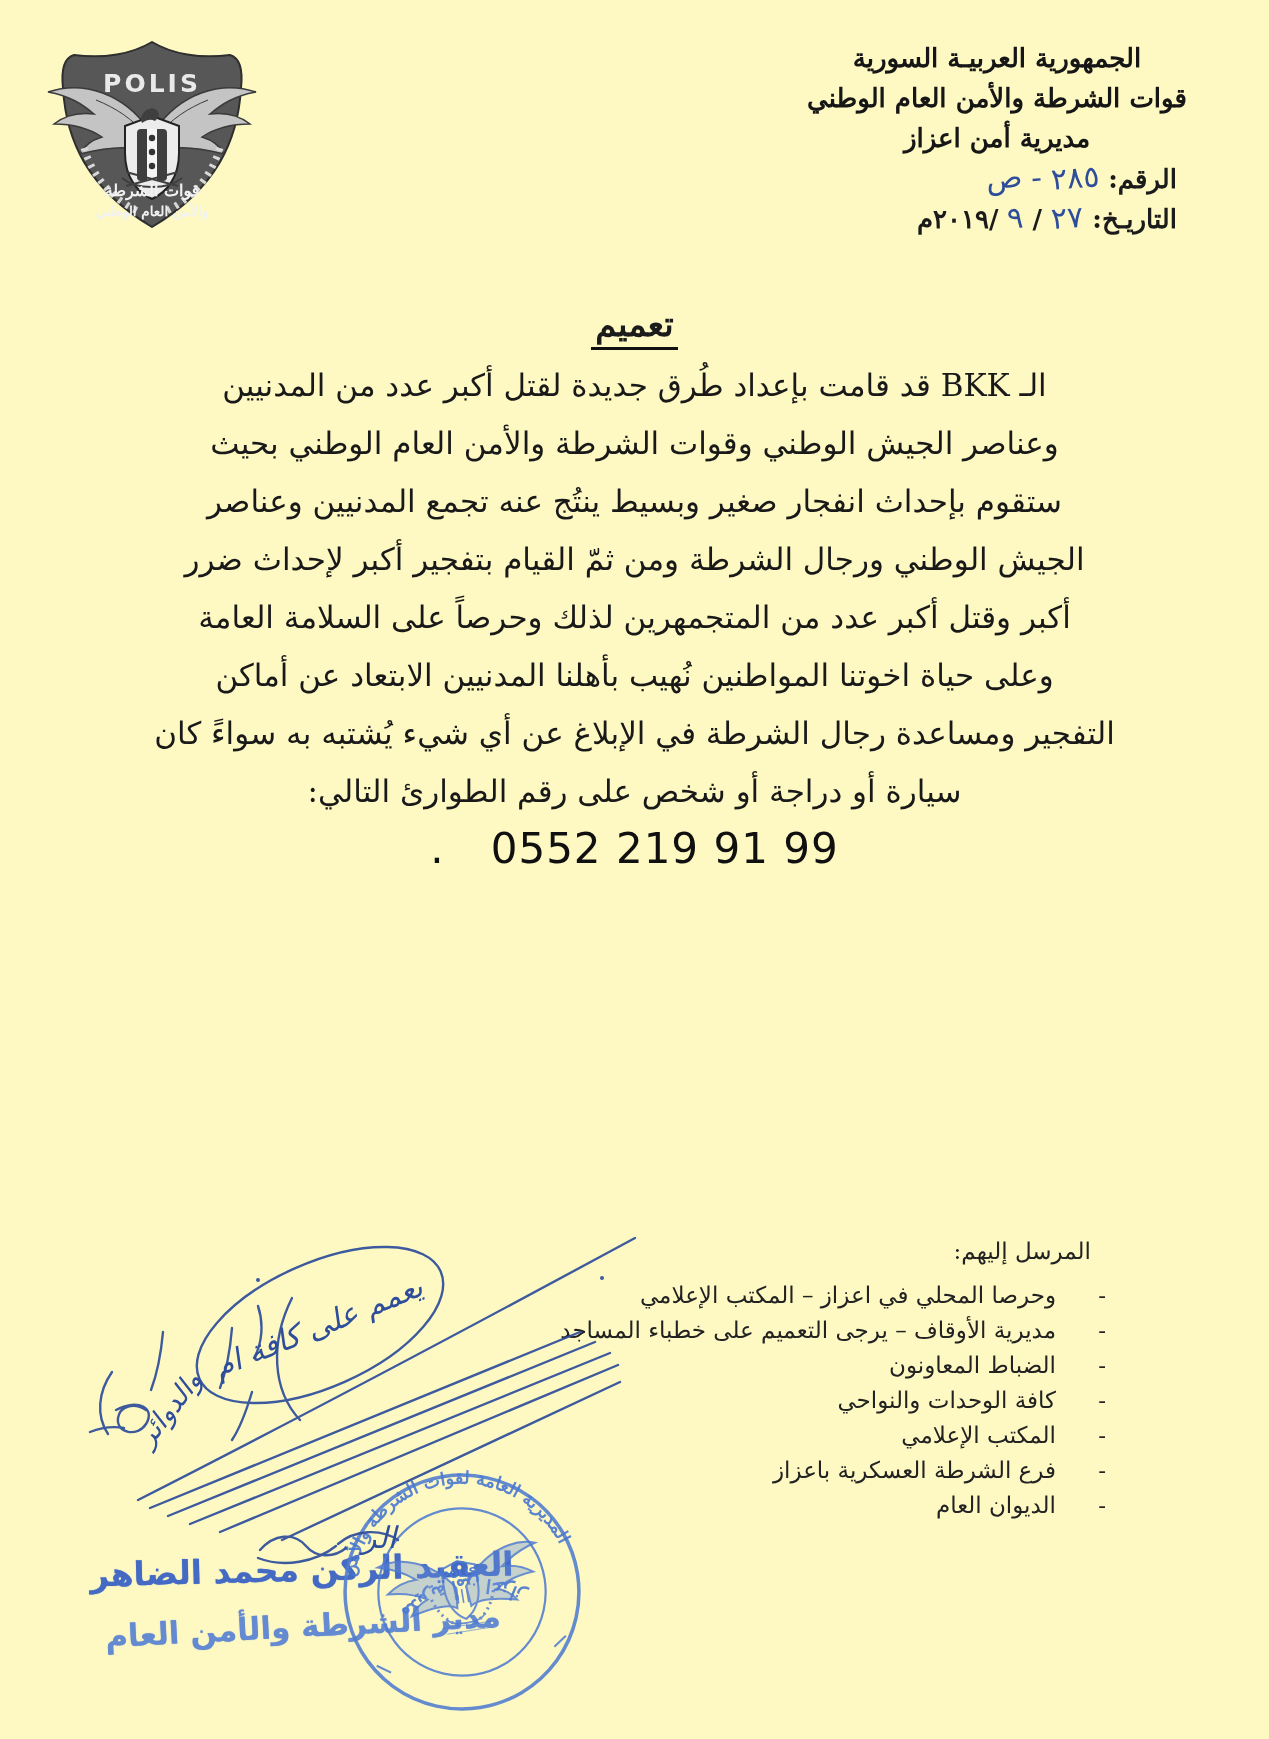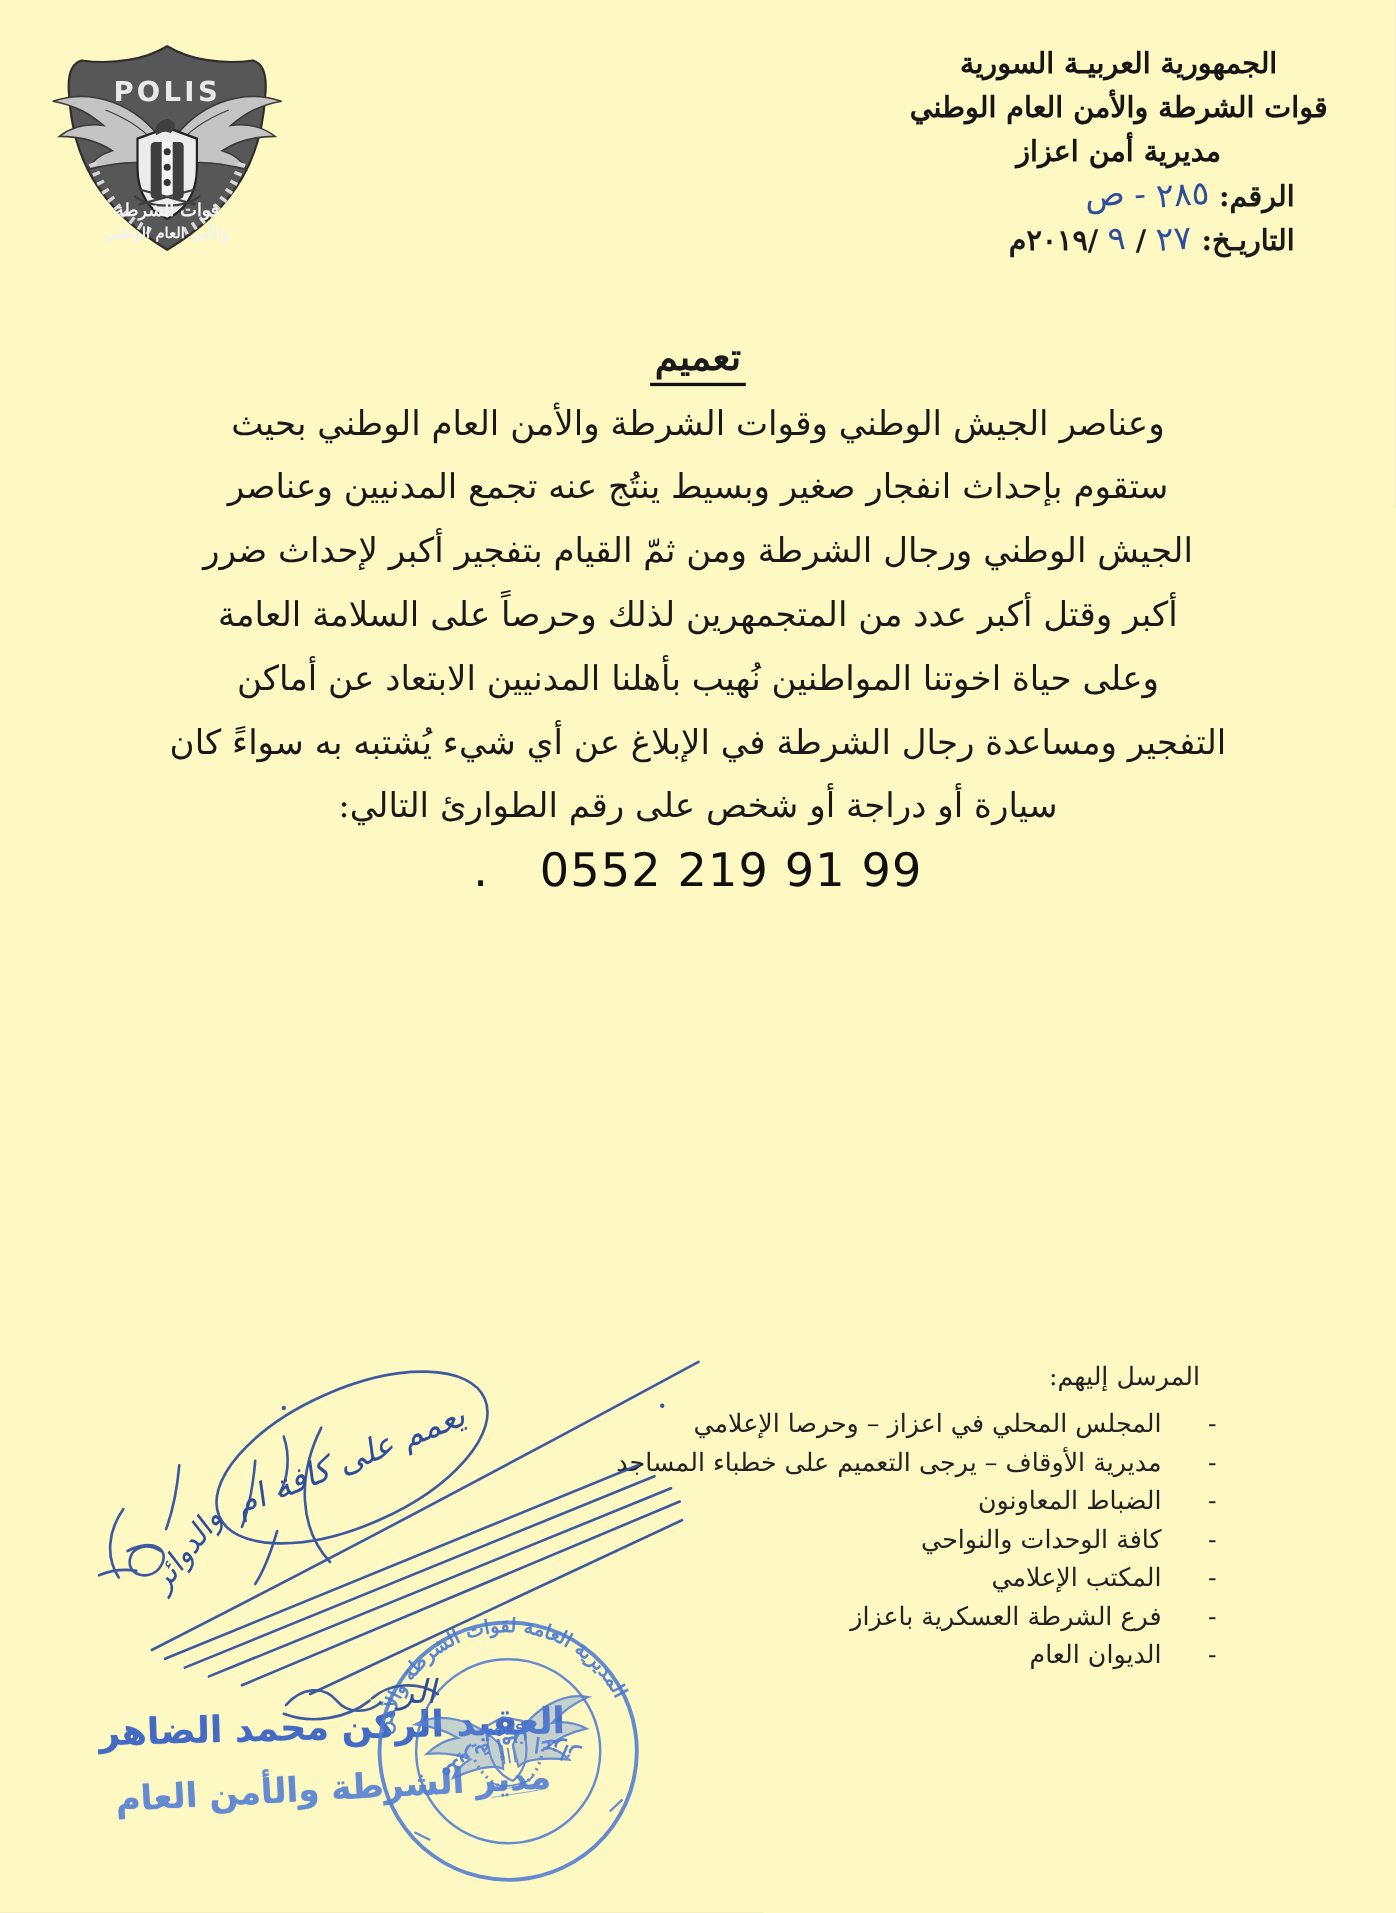--- a/index.html
+++ b/index.html
@@ -7,21 +7,21 @@
     position:relative;
     width:1269px;height:1739px;
     background:#fef9c3;
     overflow:hidden;
     font-family:"DejaVu Serif", serif;
     color:#1b1b1b;
     margin:0 auto;
   }
   
   .org-block{
-    position:absolute; top:38px; right:52px; width:400px;
+    position:absolute; top:38px; right:72px; width:400px;
     direction:rtl; text-align:center;
     font-weight:bold; font-size:26px; line-height:40px; color:#161616;
   }
   .ref-line{
     position:absolute; right:92px;
     display:flex; direction:rtl; align-items:baseline; gap:9px;
     font-weight:bold; font-size:26px;
   }
   .ref-num{ top:160px; }
   .ref-date{ top:200px; }
@@ -128,38 +128,39 @@
     <span>/</span>
     <span class="hand">٩</span>
     <span>/٢٠١٩م</span>
   </div>
 
   <div class="title-wrap">
     <span class="title">تعميم</span>
   </div>
 
   <div class="body-text">
+    <div class="body-line">الـ BKK قد قامت بإعداد طُرق جديدة لقتل أكبر عدد من المدنيين</div>
     <div class="body-line">وعناصر الجيش الوطني وقوات الشرطة والأمن العام الوطني بحيث</div>
     <div class="body-line">ستقوم بإحداث انفجار صغير وبسيط ينتُج عنه تجمع المدنيين وعناصر</div>
     <div class="body-line">الجيش الوطني ورجال الشرطة ومن ثمّ القيام بتفجير أكبر لإحداث ضرر</div>
     <div class="body-line">أكبر وقتل أكبر عدد من المتجمهرين لذلك وحرصاً على السلامة العامة</div>
     <div class="body-line">وعلى حياة اخوتنا المواطنين نُهيب بأهلنا المدنيين الابتعاد عن أماكن</div>
     <div class="body-line">التفجير ومساعدة رجال الشرطة في الإبلاغ عن أي شيء يُشتبه به سواءً كان</div>
     <div class="body-line">سيارة أو دراجة أو شخص على رقم الطوارئ التالي:</div>
     <div class="phone-line">
       <span class="phone-digits">0552 219 91 99</span>
       <span>.</span>
     </div>
   </div>
 
   <div class="recipients-heading">المرسل إليهم:</div>
   <ul class="recipients-list">
     <li>
       <span class="dash">-</span>
-      <span>المجلس المحلي في اعزاز – وحرصا الإعلامي</span>
+      <span>وحرصا المحلي في اعزاز – المكتب الإعلامي</span>
       </li>
     <li>
       <span class="dash">-</span>
       <span>مديرية الأوقاف – يرجى التعميم على خطباء المساجد</span>
       </li>
     <li>
       <span class="dash">-</span>
       <span>الضباط المعاونون</span>
       </li>
     <li>

